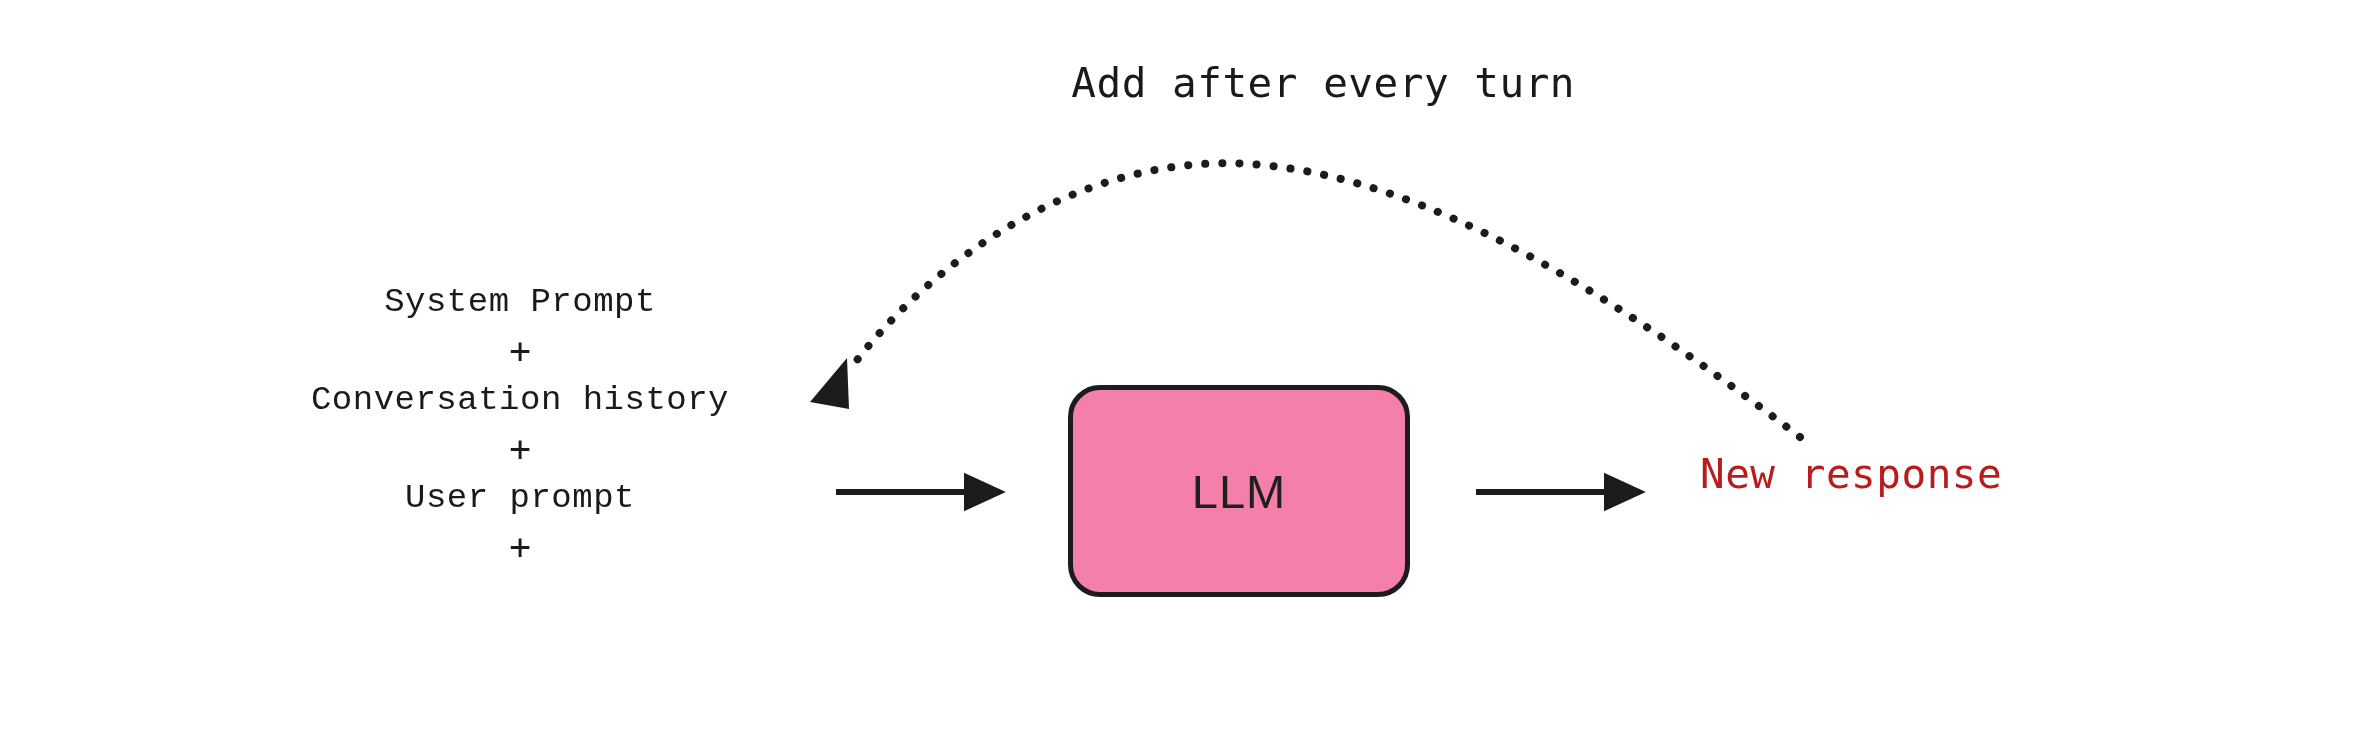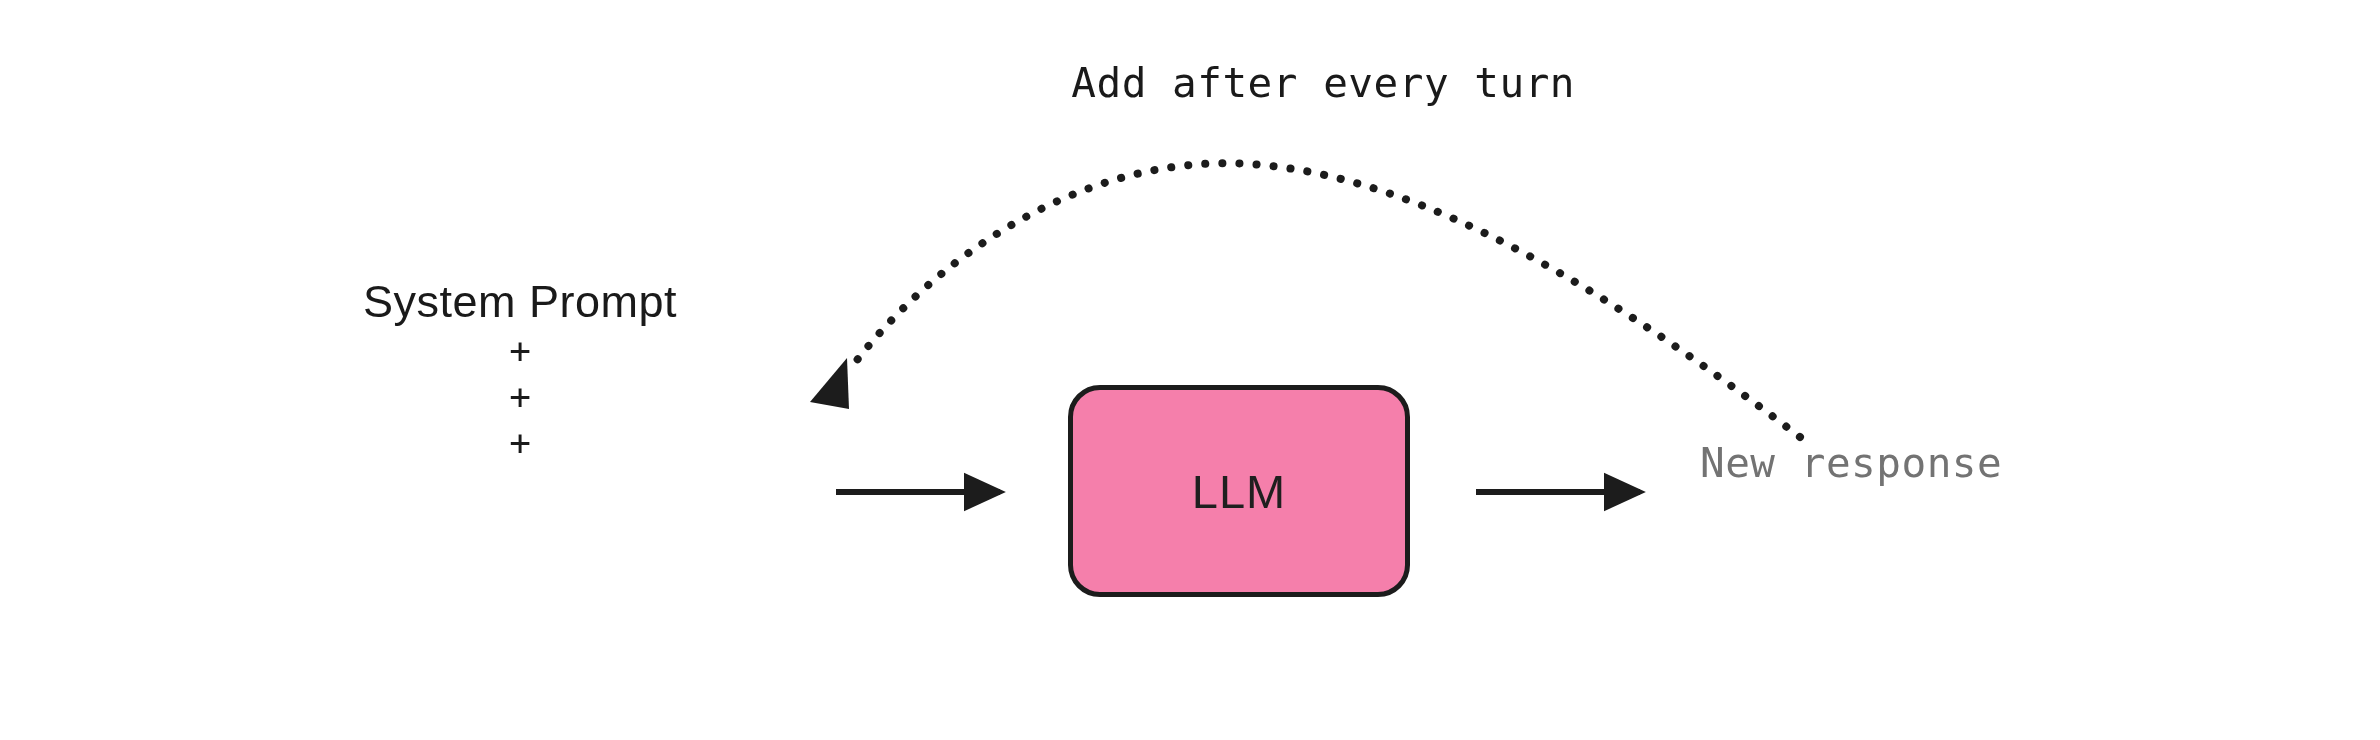--- a/index.html
+++ b/index.html
@@ -37,22 +37,22 @@
   
   #context-stack {
     position: absolute;
     left: 160px;
     top: 276px;
     width: 720px;
     text-align: center;
     color: #1a1a1a;
   }
   .ctx-line {
-    font-family: Liberation Sans, sans-serif;
-    font-size: 45px;
+    font-family: Liberation Mono, monospace;
+    font-size: 34px;
     line-height: 52px;
     letter-spacing: 0.5px;
     white-space: nowrap;
     color: #1a1a1a;
   }
   .ctx-plus {
     font-family: "DejaVu Sans Mono", monospace;
     font-size: 36px;
     line-height: 46px;
     color: #1a1a1a;
@@ -93,27 +93,27 @@
     font-size: 47px;
     font-weight: 400;
     letter-spacing: 1px;
     color: #1f1f1f;
   }
 
   
   #output-label {
     position: absolute;
     left: 1700px;
-    top: 437px;
+    top: 448px;
     font-family: "DejaVu Sans Mono", monospace;
     font-size: 41px;
     line-height: 52px;
     letter-spacing: 0.5px;
     white-space: nowrap;
-    color: #737373;
+    color: #b91c1c;
   }
 </style>
 </head>
 <body>
 
 <div id="canvas">
 
   <svg id="diagram-svg" viewBox="0 0 2380 740">
     <defs>
       <marker id="solid-arrowhead" viewBox="0 0 10 10" refX="8.6" refY="5" markerWidth="7" markerHeight="7" orient="auto-start-reverse">
@@ -128,21 +128,23 @@
     <path d="M 1800 437 C 1620 300 1430 176 1250 164 C 1080 153 930 262 851 368" fill="none" stroke="#1c1c1c" stroke-width="8" stroke-linecap="round" stroke-dasharray="0.1 17"></path>
 
     <path d="M 810 402 L 847 358 L 849 409 z" fill="#1c1c1c"></path>
   </svg>
 
   <div class="layer-text">
 
     <div id="context-stack">
       <div class="ctx-line">System Prompt</div>
       <div class="ctx-plus">+</div>
+      <div class="ctx-line">Conversation history</div>
       <div class="ctx-plus">+</div>
+      <div class="ctx-line">User prompt</div>
       <div class="ctx-plus">+</div>
     </div>
 
     <div id="loop-label">Add after every turn</div>
 
     <div id="llm-node">
       <span id="llm-label">LLM</span>
     </div>
 
     <div id="output-label">New response</div>

